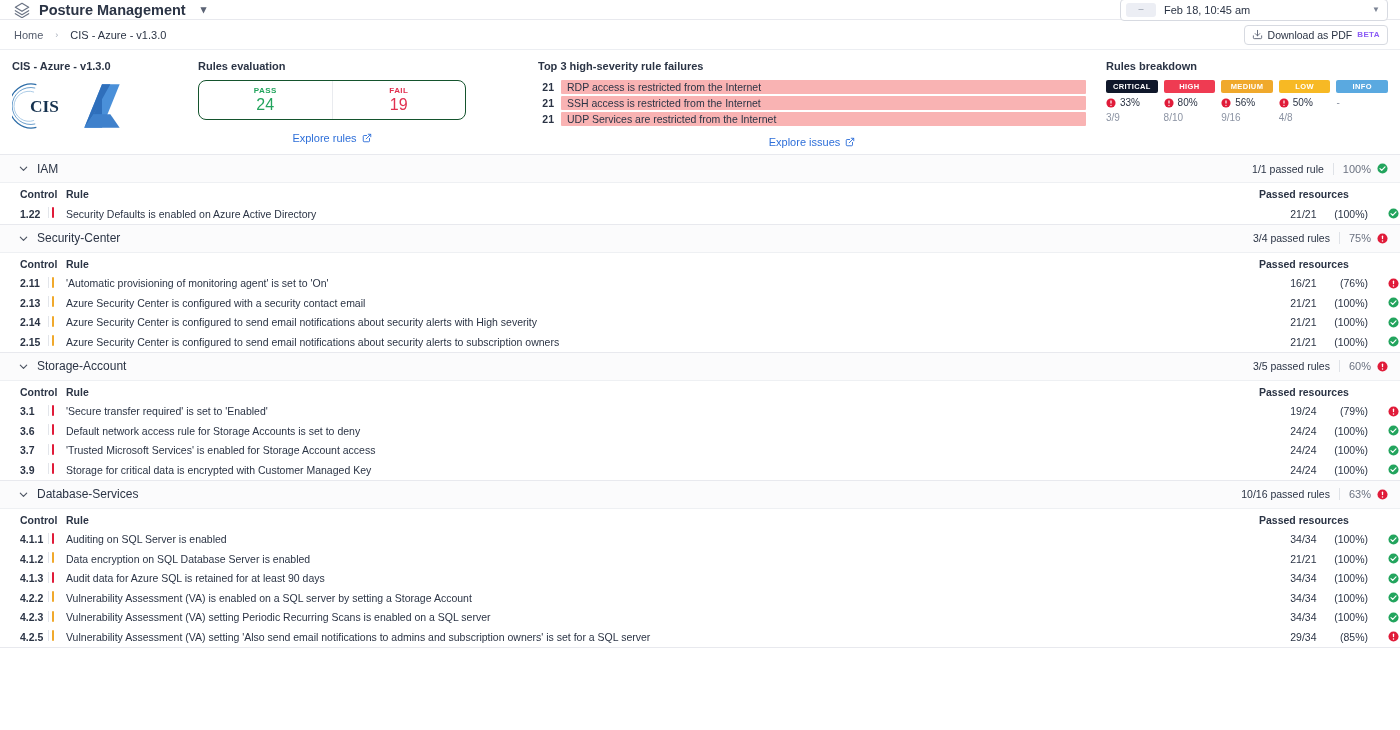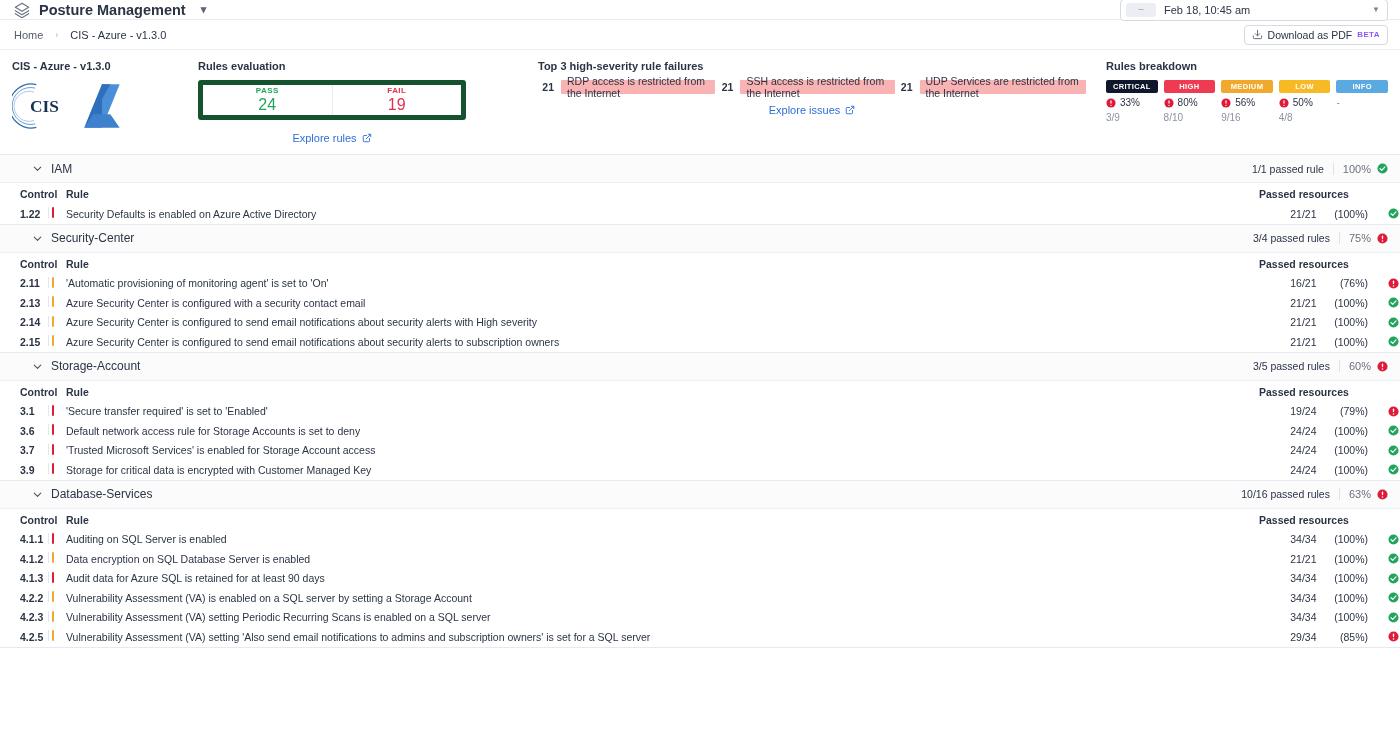--- a/index.html
+++ b/index.html
@@ -69,40 +69,40 @@
   }
   .panel-title { font-size: 11px; font-weight: 700; color: #2b3445; margin-bottom: 8px; }
 
   .col-bench { width: 186px; }
   .logos { display: flex; align-items: center; gap: 6px; margin-top: 6px; }
   .cis-logo { width: 58px; height: 52px; display:block; }
   .azure-logo { width: 52px; height: 48px; display:block; }
 
   .col-rules { width: 340px; padding-right: 10px; }
   .eval-box {
-    display: flex; border: 5px solid #14532d; border-radius: 3px;
+    display: flex; border: 1px solid #14532d; border-radius: 8px;
     height: 40px; width: 268px; overflow: hidden;
   }
   .eval-cell {
     flex: 1; display: flex; flex-direction: column;
     align-items: center; justify-content: center; gap: 1px;
   }
   .eval-cell + .eval-cell { border-left: 1px solid #e9ebef; }
   .eval-label { font-size: 8px; font-weight: 700; letter-spacing: .4px; }
   .eval-value { font-size: 16px; font-weight: 400; }
   .pass { color: #22a45d; }
   .fail { color: #e1304f; }
   .explore {
     display: flex; align-items: center; justify-content: center; gap: 5px;
     font-size: 11px; color: #2e6fd9; margin-top: 12px; width: 268px;
   }
   .ext-icon { width: 10px; height: 10px; display:block; }
 
   .col-top3 { flex: 1; min-width: 0; padding-right: 20px;}
-  .fail-list { display: flex; flex-direction: row; gap: 2px; }
+  .fail-list { display: flex; flex-direction: column; gap: 2px; }
   .fail-row { display: flex; align-items: center; gap: 7px; }
   .fail-count { font-size: 10.5px; font-weight: 700; color: #2b3445; width: 16px; text-align: right; }
   .fail-bar {
     flex: 1; background: #f9b3b3; height: 14px; border-radius: 1px;
     display: flex; align-items: center; padding-left: 6px;
     font-size: 10.5px; color: #2b3445;
   }
   .top3-explore { margin-top: 10px; width: 100%; }
 
   .col-break { width: 282px; }
@@ -115,21 +115,21 @@
   }
   .sev-pct { display: flex; align-items: center; gap: 4px; font-size: 10px; color: #2b3445; }
   .sev-frac { font-size: 10px; color: #8b93a3; }
   .dot-warn { width: 10px; height: 10px; display:block; flex:none;}
 
   
   .sections { padding: 0; }
   .section { border-bottom: 1px solid #e8e9ee; }
   .sec-head {
     display: flex; align-items: center;
-    height: 28px; padding: 0 12px 0 32px;
+    height: 28px; padding: 0 12px 0 18px;
     background: #fbfbfc;
     border-bottom: 1px solid #eef0f3;
   }
   .sec-chev { width: 11px; height: 11px; color: #4a5260; margin-right: 8px; display:block; flex:none;}
   .sec-name { font-size: 12px; color: #2b3445; }
   .sec-stats { margin-left: auto; display: flex; align-items: center; gap: 0; }
   .sec-passed { font-size: 10.5px; color: #2b3445; padding-right: 9px; }
   .sec-pct { font-size: 11px; color: #6b7280; padding-left: 9px; border-left: 1px solid #dfe2e7; }
   .status-icon { width: 11px; height: 11px; display:block; margin-left: 6px; flex:none;}
 

